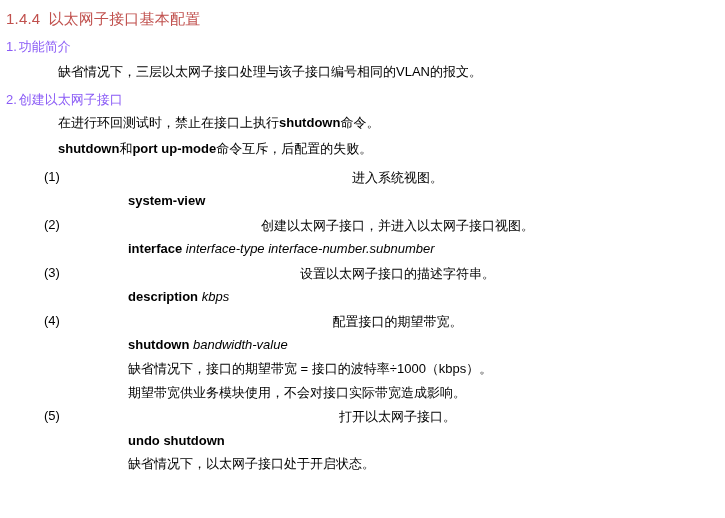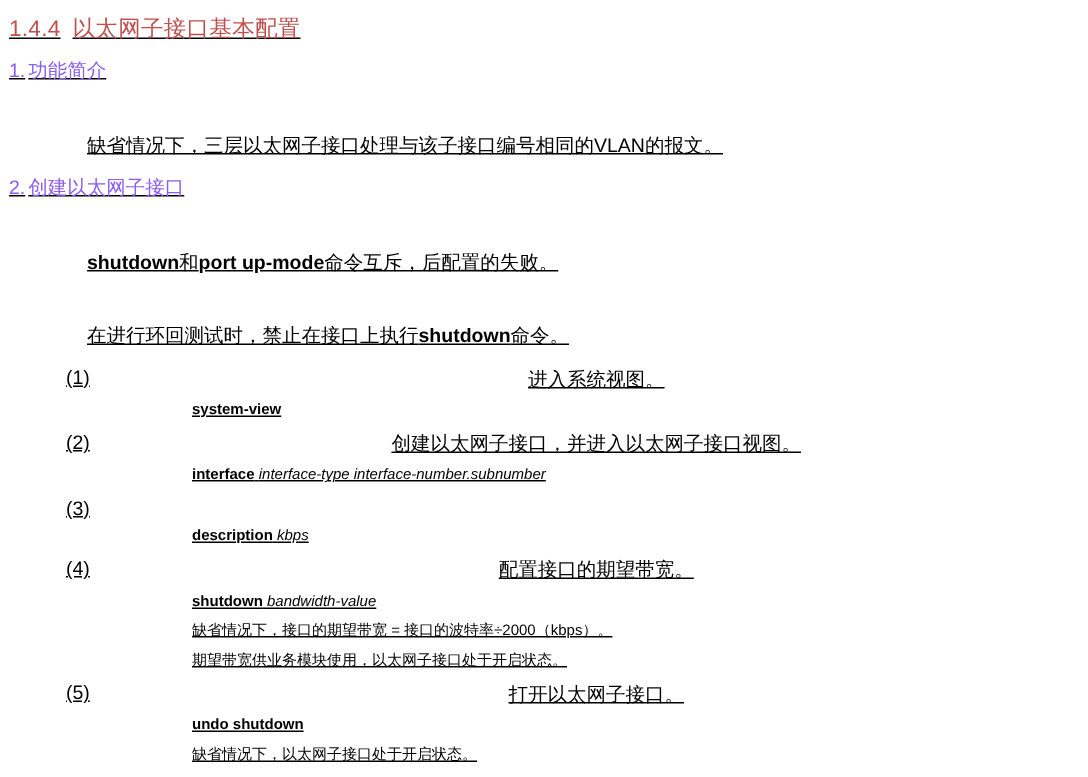--- a/index.html
+++ b/index.html
@@ -14,21 +14,20 @@
     font-size: 13px;
     color: #000000;
     overflow: hidden;
   }
   .page {
     position: relative;
     width: 711px;
     height: 518px;
     padding: 0;
     box-sizing: border-box;
-    text-decoration: underline;
   }
   .heading {
     color: #c0504d;
     font-size: 15px;
     padding: 10px 0 0 6px;
     letter-spacing: 0.2px;
   }
   .heading .num {
     margin-right: 8px;
   }
@@ -38,21 +37,20 @@
     padding: 9px 0 0 6px;
   }
   .section-title .snum {
     margin-right: 2px;
   }
   .para {
     padding-top: 7px;
     padding-left: 58px;
     font-size: 13px;
     line-height: 1.45;
-    margin-top: 25px;
   }
   .para.tight {
     padding-top: 5px;
   }
   .bold {
     font-weight: bold;
   }
   .steps {
     padding-top: 4px;
   }
@@ -72,21 +70,21 @@
   }
   .step-text {
     flex: 1 1 auto;
     font-size: 13px;
     line-height: 1.4;
     text-align: center;
   }
   .step-sub {
     padding-left: 84px;
     padding-top: 5px;
-    font-size: 10px;
+    font-size: 13px;
     line-height: 1.45;
   }
   .cmd {
     font-weight: bold;
   }
   .var {
     font-style: italic;
     margin-top: 42px;
   }
 </style>
@@ -100,25 +98,25 @@
   </div>
 
   <div class="section-title">
     <span class="snum">1.</span><span>功能简介</span>
   </div>
   <div class="para">缺省情况下，三层以太网子接口处理与该子接口编号相同的VLAN的报文。</div>
 
   <div class="section-title">
     <span class="snum">2.</span><span>创建以太网子接口</span>
   </div>
+  <div class="para tight">
+    <span>在进行环回测试时，禁止在接口上执行</span><span class="bold">shutdown</span><span>命令。</span>
+  </div>
   <div class="para">
     <span class="bold">shutdown</span><span>和</span><span class="bold">port up-mode</span><span>命令互斥，后配置的失败。</span>
-  </div>
-  <div class="para tight">
-    <span>在进行环回测试时，禁止在接口上执行</span><span class="bold">shutdown</span><span>命令。</span>
   </div>
 
 
   <div class="steps">
 
     <div class="step">
       <div class="step-row">
         <div class="step-num">(1)</div>
         <div class="step-text">进入系统视图。</div>
       </div>
@@ -134,38 +132,39 @@
       </div>
       <div class="step-sub">
         <span class="cmd">interface</span>
         <span class="var">interface-type interface-number.subnumber</span>
       </div>
     </div>
 
     <div class="step">
       <div class="step-row">
         <div class="step-num">(3)</div>
+        <div class="step-text">设置以太网子接口的描述字符串。</div>
       </div>
       <div class="step-sub">
         <span class="cmd">description</span>
         <span class="var">kbps</span>
       </div>
     </div>
 
     <div class="step">
       <div class="step-row">
         <div class="step-num">(4)</div>
         <div class="step-text">配置接口的期望带宽。</div>
       </div>
       <div class="step-sub">
         <span class="cmd">shutdown</span>
         <span class="var">bandwidth-value</span>
       </div>
-      <div class="step-sub">缺省情况下，接口的期望带宽 = 接口的波特率÷2000（kbps）。</div>
-      <div class="step-sub">期望带宽供业务模块使用，以太网子接口处于开启状态。</div>
+      <div class="step-sub">缺省情况下，接口的期望带宽 = 接口的波特率÷1000（kbps）。</div>
+      <div class="step-sub">期望带宽供业务模块使用，不会对接口实际带宽造成影响。</div>
     </div>
 
     <div class="step">
       <div class="step-row">
         <div class="step-num">(5)</div>
         <div class="step-text">打开以太网子接口。</div>
       </div>
       <div class="step-sub">
         <span class="cmd">undo shutdown</span>
       </div>

